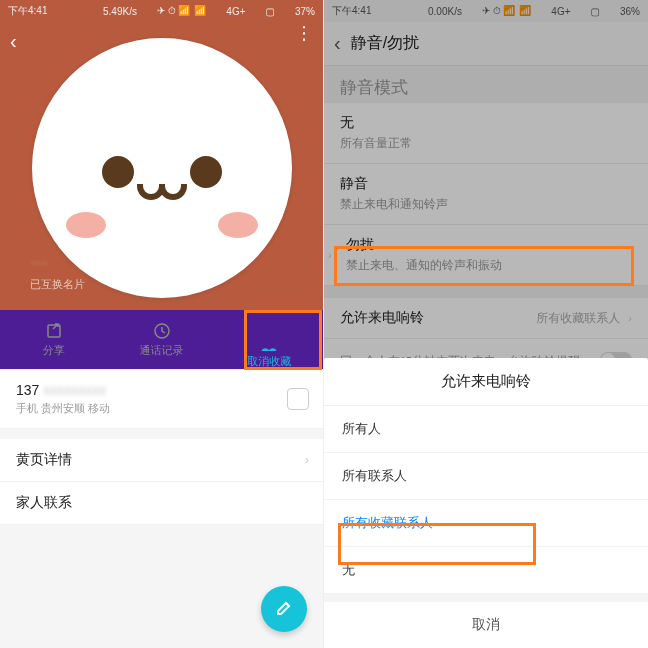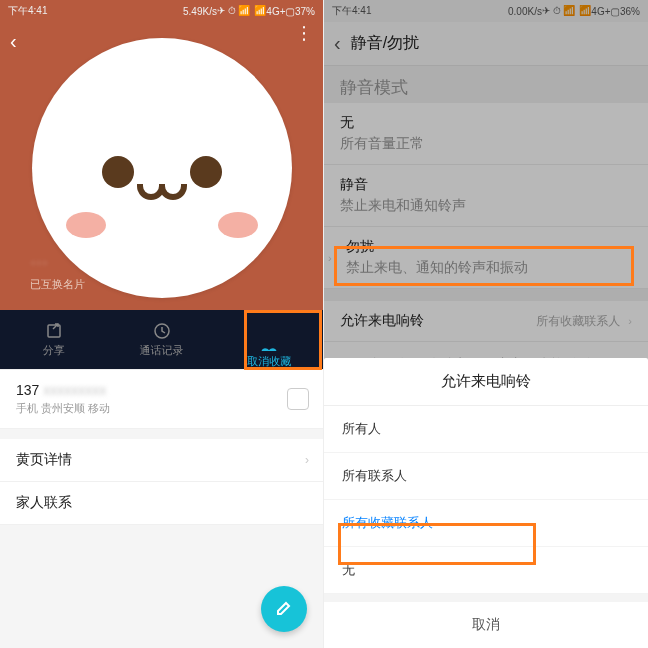--- a/index.html
+++ b/index.html
@@ -24,21 +24,21 @@
     height: 22px;
     font-size: 10px;
     display: flex;
     align-items: center;
     justify-content: space-between;
     padding: 0 8px;
     color: #555;
   }
   .statusbar.dark { color: #eee; }
   .status-left { flex:1; }
-  .status-right { display:flex; gap:0; align-items:flex-end; }
+  .status-right { display:flex; gap:20px; align-items:flex-end; }
   
   .left-header {
     background: #b75a3e;
     height: 310px;
     position: relative;
     overflow: hidden;
   }
   .back-btn {
     position: absolute;
     top: 30px; left: 10px;
@@ -104,21 +104,21 @@
   .name-blur {
     color: rgba(255,255,255,0.45);
     font-size: 18px;
     filter: blur(2px);
     margin-bottom: 4px;
     display: block;
   }
   
   .tabs {
     display:flex;
-    background:#0f172a;
+    background:#4c1d95;
     border-bottom:1px solid #eee;
     height:60px;
   }
   .tab {
     flex:1;
     display:flex;
     flex-direction:column;
     align-items:center;
     justify-content:center;
     font-size:11px;
@@ -175,21 +175,21 @@
   }
   .titlebar .back {color:#555;font-size:20px;}
   .section-lbl { font-size:17px;color:#999;padding:10px 16px 4px;}
   .srow {
     background:#fff;
     padding:11px 16px;
     border-bottom:1px solid #eee;
     position:relative;
   }
   .srow .t {font-size:14px;color:#222;}
-  .srow .s {font-size:14px;color:#999;margin-top:3px;}
+  .srow .s {font-size:12px;color:#999;margin-top:3px;font-family:Liberation Serif, serif;}
   .srow.kv {display:flex;align-items:center;justify-content:space-between;}
   .srow.kv .val{font-size:12px;color:#aaa;margin-right:6px;}
   .srow .chev2{color:#ccc;font-size:11px;}
   .srow .chevL{position:absolute;left:4px;top:50%;transform:translateY(-50%);color:#ccc;font-size:11px;}
   .toggle {
     width:32px;height:16px;border-radius:8px;background:#ddd;position:relative;
   }
   .toggle::after{content:"";position:absolute;top:1px;left:1px;width:14px;height:14px;border-radius:50%;background:#fff;}
   .toggle.on{background:#5fc9d8;}
   .toggle.on::after{left:auto;right:1px;}

